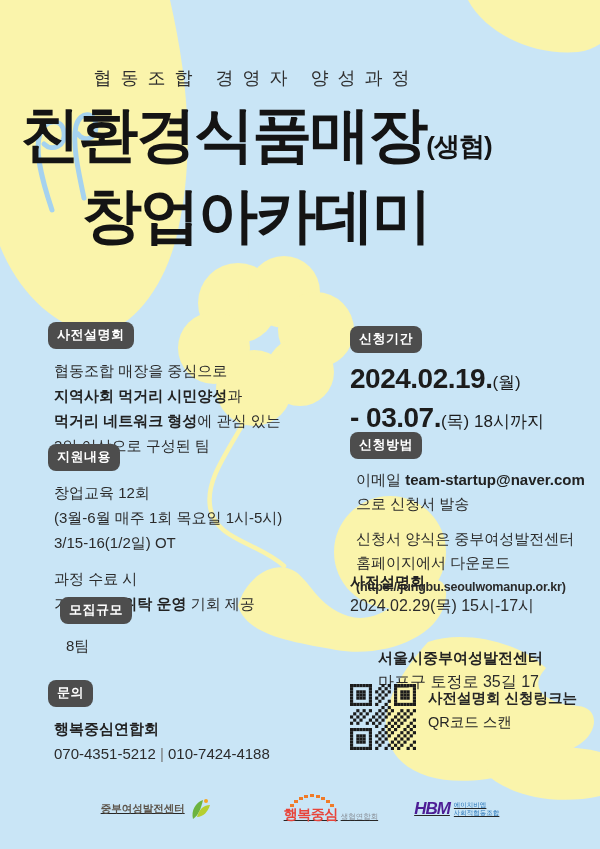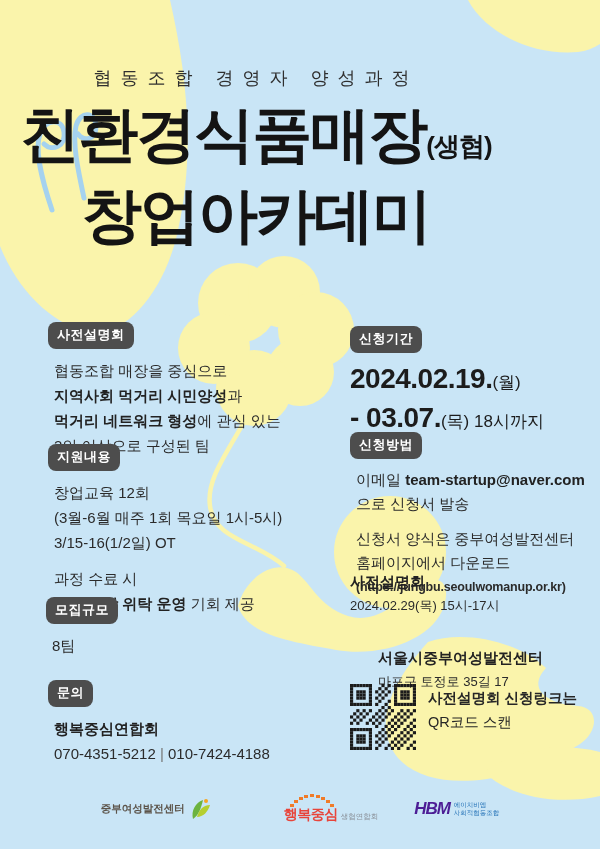--- a/index.html
+++ b/index.html
@@ -12,27 +12,27 @@
   .title .suffix{font-size:26px;font-weight:700;letter-spacing:-1px;margin-top:44px;}
   .sec{position:absolute;z-index:2;width:272px;}
   .tag{display:inline-block;background:#4d4d4d;color:#ffffff;font-size:13px;font-weight:700;
        padding:4px 9px 5px;border-radius:8px;letter-spacing:0.5px;}
   .body{margin-top:9px;font-size:15px;line-height:25px;color:#2b2b2b;margin-left:6px;}
   .body b{font-weight:700;color:#222;}
   .gap{height:11px;}
   .bignum{font-size:28px;font-weight:800;color:#1c1c1c;line-height:35px;letter-spacing:-0.5px;}
   .bignum .sm{font-size:17px;font-weight:400;letter-spacing:0;}
   .blocktitle{font-size:15px;font-weight:700;color:#222;line-height:24px;}
-  .blocktext{font-size:13px;color:#2b2b2b;line-height:24px;}
+  .blocktext{font-size:16px;color:#2b2b2b;line-height:24px;}
   .url{font-size:12.5px;font-weight:700;letter-spacing:-0.2px;}
   .qr-row{display:flex;gap:12px;align-items:flex-start;}
   .qr-box{width:66px;height:66px;flex:0 0 auto;}
   .qr-text{font-size:14.5px;line-height:24px;padding-top:2px;}
   .footer{position:absolute;left:0;top:794px;width:600px;display:flex;justify-content:center;
-          align-items:center;gap:36px;z-index:2;}
+          align-items:center;gap:36px;z-index:2;text-decoration:underline;}
   .logo{display:flex;align-items:center;gap:4px;}
   .logo1-text{font-size:10.5px;color:#5c544a;font-weight:600;}
   .logo2{position:relative;display:flex;align-items:flex-end;gap:3px;padding-top:12px;margin-left:37px;}
   .logo2-main{font-size:14px;font-weight:800;color:#e8443a;letter-spacing:-0.5px;}
   .logo2-sub{font-size:7.5px;color:#8a9098;padding-bottom:2px;}
   .logo2-arc{position:absolute;top:0;left:6px;}
   .logo3{display:flex;align-items:center;gap:4px;}
   .logo3-main{font-size:17px;font-weight:800;font-style:italic;color:#4c1d95;letter-spacing:-1px;text-align:right;}
   .logo3-sub{display:flex;flex-direction:column;justify-content:center;}
   .logo3-sub span{font-size:6.5px;color:#1e6eb5;line-height:8px;}
@@ -89,21 +89,21 @@
     <div class="body">
       <div>창업교육 12회</div>
       <div>(3월-6월 매주 1회 목요일 1시-5시)</div>
       <div>3/15-16(1/2일) OT</div>
       <div class="gap"></div>
       <div>과정 수료 시</div>
       <div><span>거점 </span><b>매장 위탁 운영</b><span> 기회 제공</span></div>
     </div>
   </div>
 
-  <div class="sec" style="left:46px;top:597px;">
+  <div class="sec" style="left:60px;top:597px;">
     <span class="tag">모집규모</span>
     <div class="body">8팀</div>
   </div>
 
   <div class="sec" style="left:48px;top:680px;">
     <span class="tag">문의</span>
     <div class="body">
       <div><b>행복중심연합회</b></div>
       <div><span>070-4351-5212</span> <span style="color:#777;">|</span> <span>010-7424-4188</span></div>
     </div>

